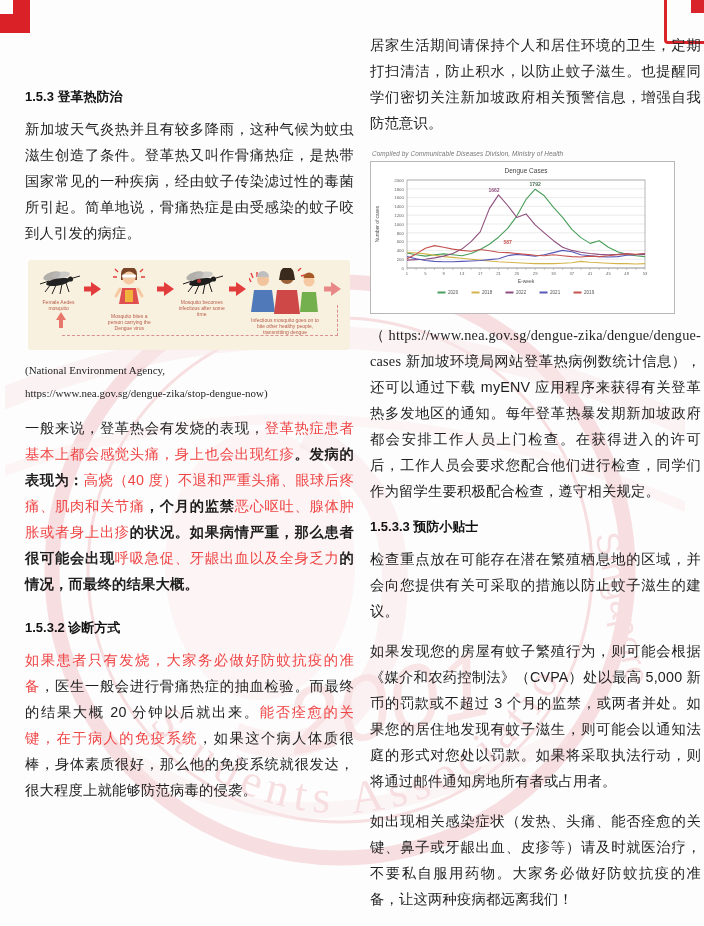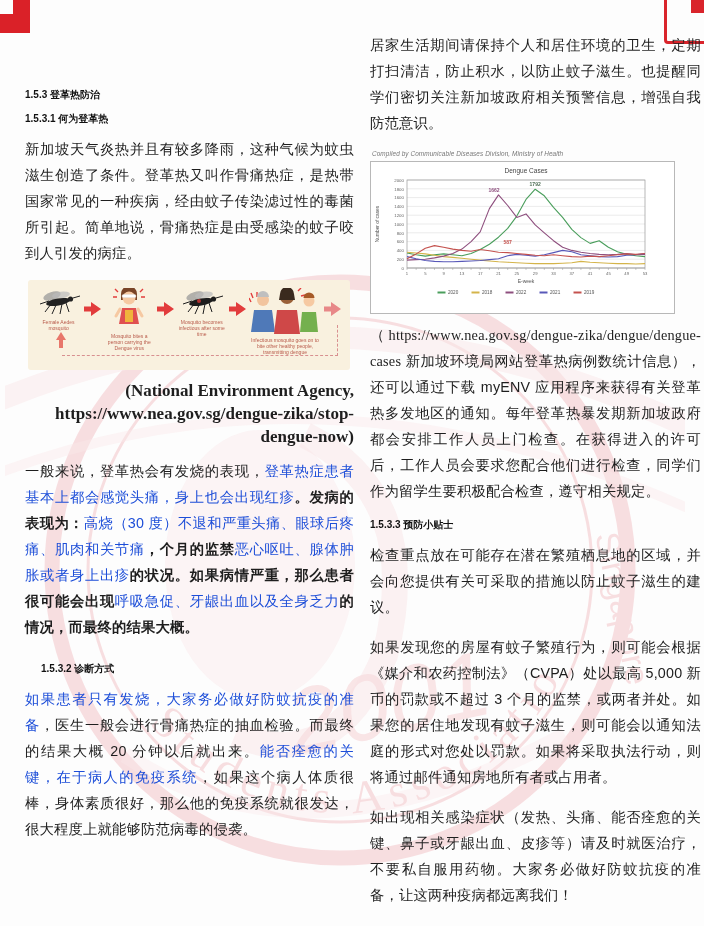--- a/index.html
+++ b/index.html
@@ -10,26 +10,26 @@
   .logo-tl{position:absolute;left:0;top:0;width:30px;height:33px;background:#da2128;}
   .logo-tl .notch{position:absolute;left:0;top:0;width:13px;height:14px;background:#fdfdfd;}
   .logo-tr{position:absolute;right:-8px;top:-10px;width:42px;height:48px;border:3px solid #d9242b;border-radius:4px;background:#fdfdfd;}
   .logo-tr .blk{position:absolute;right:4px;top:4px;width:14px;height:16px;background:#d9242b;}
   
   .wm{position:absolute;left:5px;top:235px;width:680px;height:680px;opacity:.22;pointer-events:none;}
   
   .col{position:absolute;top:0;text-align:justify;}
   .col-left{left:25px;width:329px;}
   .col-right{left:370px;width:331px;}
-  h4{font-size:10px;margin:0 0 10px 0;font-weight:bold;color:#111;}
+  h4{font-size:13px;margin:0 0 10px 0;font-weight:bold;color:#111;}
   p{font-size:14.3px;line-height:26px;margin:0 0 14px 0;letter-spacing:.2px;}
-  .pu{color:#1d4ed8;}
+  .pu{color:#ef4444;}
   .serif{font-family:"Liberation Serif","DejaVu Serif",serif;letter-spacing:.2px;}
-  .srcblock{font-family:"Liberation Serif","DejaVu Serif",serif;font-size:17px;line-height:23px;
-            text-align:right;margin:9px 0 10px 0;font-weight:bold;}
+  .srcblock{font-family:"Liberation Serif","DejaVu Serif",serif;font-size:11px;line-height:23px;
+            text-align:left;margin:9px 0 10px 0;}
   
   .banner{position:relative;width:322px;height:90px;background:#f9f1df;border-radius:3px;
           margin:4px 0 2px 3px;overflow:hidden;}
   .brow{position:absolute;left:8px;right:6px;top:8px;display:flex;align-items:flex-start;}
   .bfig{display:flex;flex-direction:column;align-items:center;}
   .bcap{font-size:5px;line-height:6px;color:#b85a4a;text-align:center;margin-top:3px;}
   .barr{margin:14px 3px 0 3px;flex:0 0 auto;}
   .loop{position:absolute;left:34px;right:12px;bottom:14px;height:30px;
         border-right:1px dashed #d89090;border-bottom:1px dashed #d89090;}
   .upar{position:absolute;left:28px;bottom:30px;width:0;height:0;
@@ -65,21 +65,20 @@
       </defs>
     <text font-size="46" letter-spacing="7" fill="#e4737d" font-family="Liberation Serif, DejaVu Serif, serif">
       <textPath href="#wmarc" startOffset="12%" id="wm-arc-text">Students Association</textPath>
     </text>
     <text id="wm-year" x="290" y="520" font-size="92" font-style="italic" fill="#e4737d" opacity=".8" transform="rotate(-12 290 520)">2001</text>
     <text id="wm-side" x="590" y="300" font-size="34" fill="#e4737d" transform="rotate(78 590 300)">Singapore</text>
   </svg>
 
   <div class="col col-left">
     <h4 style="margin-top:88px;">1.5.3 登革热防治</h4>
-    <h4>1.5.3.1 何为登革热</h4>
     <p><span>新加坡天气炎热并且有较多降雨，这种气候为蚊虫滋生创造了条件。登革热又叫作骨痛热症，是热带国家常见的一种疾病，经由蚊子传染滤过性的毒菌所引起。简单地说，骨痛热症是由受感染的蚊子咬到人引发的病症。</span></p>
 
     <div class="banner">
       <div class="brow">
         <div class="bfig" style="width:52px;">
           <svg width="44" height="28" viewBox="0 0 44 28">
             <ellipse cx="15" cy="8" rx="9" ry="4" fill="#999" opacity=".75" transform="rotate(-18 15 8)"></ellipse>
             <ellipse cx="24" cy="7" rx="9" ry="3.4" fill="#bbb" opacity=".7" transform="rotate(-8 24 7)"></ellipse>
             <ellipse cx="21" cy="14" rx="12" ry="3.6" fill="#222" transform="rotate(-10 21 14)"></ellipse>
             <circle cx="33.5" cy="11" r="2.6" fill="#222"></circle>
@@ -144,23 +143,23 @@
       <div class="loop"></div>
       <div class="upar"></div>
       <div class="upbar"></div>
     </div>
 
     <div class="srcblock">
       <span>(National Environment Agency,</span><br>
       <span>https://www.nea.gov.sg/dengue-zika/stop-dengue-now)</span>
     </div>
 
-    <p><span>一般来说，登革热会有发烧的表现，</span><span class="pu">登革热症患者基本上都会感觉头痛，身上也会出现红疹</span><b>。发病的表现为：</b><span class="pu">高烧（30 度）不退和严重头痛、眼球后疼痛、肌肉和关节痛</span><b>，个月的监禁</b><span class="pu">恶心呕吐、腺体肿胀或者身上出疹</span><b>的状况。如果病情严重，那么患者很可能会出现</b><span class="pu">呼吸急促、牙龈出血以及全身乏力</span><b>的情况，而最终的结果大概。</b></p>
-
-    <h4 style="margin-top:22px;margin-left:16px;">1.5.3.2 诊断方式</h4>
+    <p><span>一般来说，登革热会有发烧的表现，</span><span class="pu">登革热症患者基本上都会感觉头痛，身上也会出现红疹</span><b>。发病的表现为：</b><span class="pu">高烧（40 度）不退和严重头痛、眼球后疼痛、肌肉和关节痛</span><b>，个月的监禁</b><span class="pu">恶心呕吐、腺体肿胀或者身上出疹</span><b>的状况。如果病情严重，那么患者很可能会出现</b><span class="pu">呼吸急促、牙龈出血以及全身乏力</span><b>的情况，而最终的结果大概。</b></p>
+
+    <h4 style="margin-top:22px;">1.5.3.2 诊断方式</h4>
     <p><span class="pu">如果患者只有发烧，大家务必做好防蚊抗疫的准备</span><span>，医生一般会进行骨痛热症的抽血检验。而最终的结果大概 20 分钟以后就出来。</span><span class="pu">能否痊愈的关键，在于病人的免疫系统</span><span>，如果这个病人体质很棒，身体素质很好，那么他的免疫系统就很发达，很大程度上就能够防范病毒的侵袭。</span></p>
   </div>
 
   <div class="col col-right">
     <p style="margin-top:32px;"><span>居家生活期间请保持个人和居住环境的卫生，定期打扫清洁，防止积水，以防止蚊子滋生。也提醒同学们密切关注新加坡政府相关预警信息，增强自我防范意识。</span></p>
 
     <div class="compiled">Compiled by Communicable Diseases Division, Ministry of Health</div>
 
     <div class="chartbox">
       <svg id="chart-svg" width="303" height="151" viewBox="0 0 303 151">

